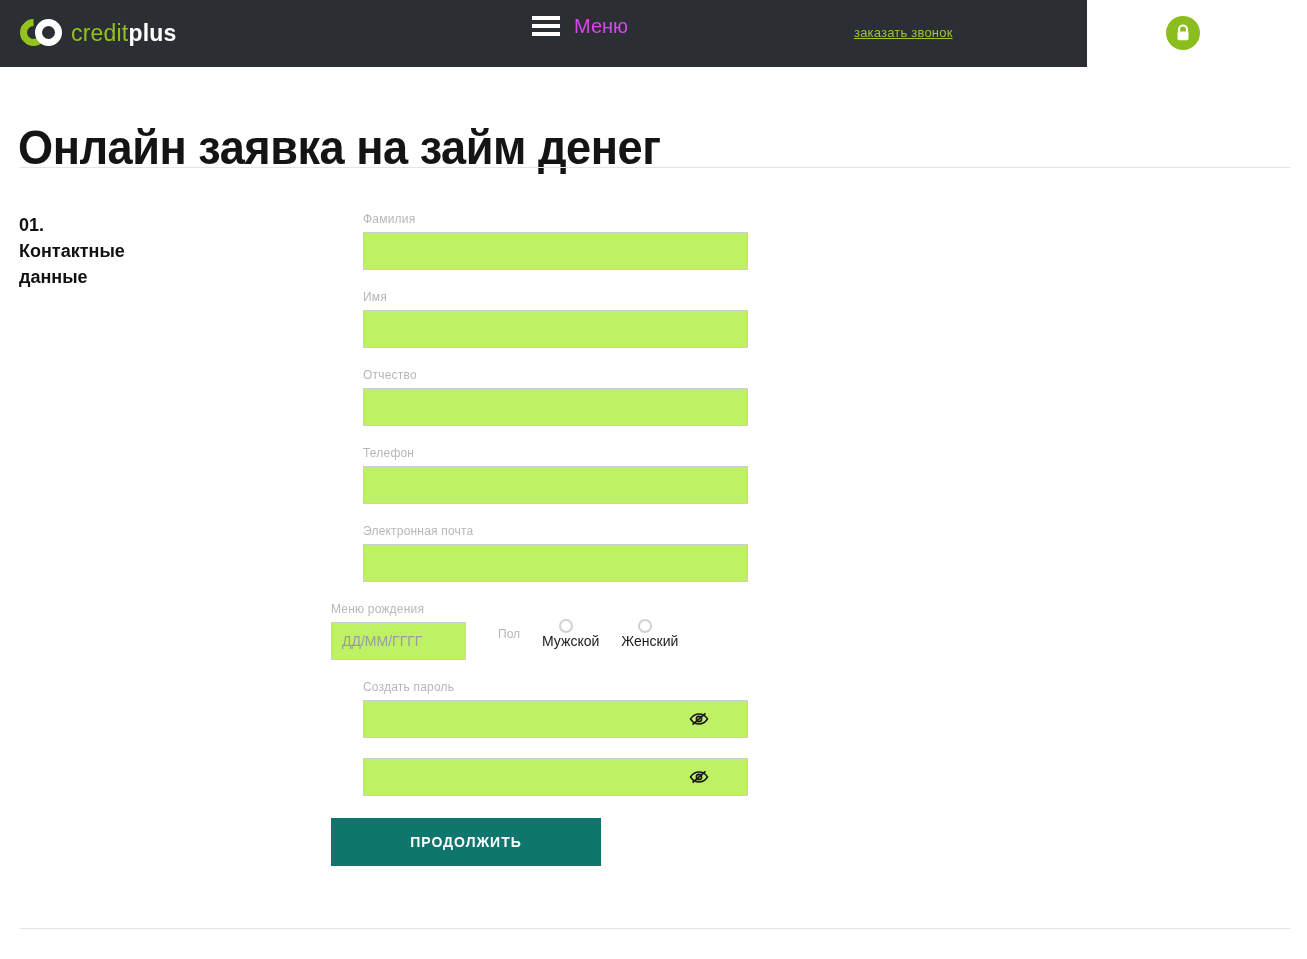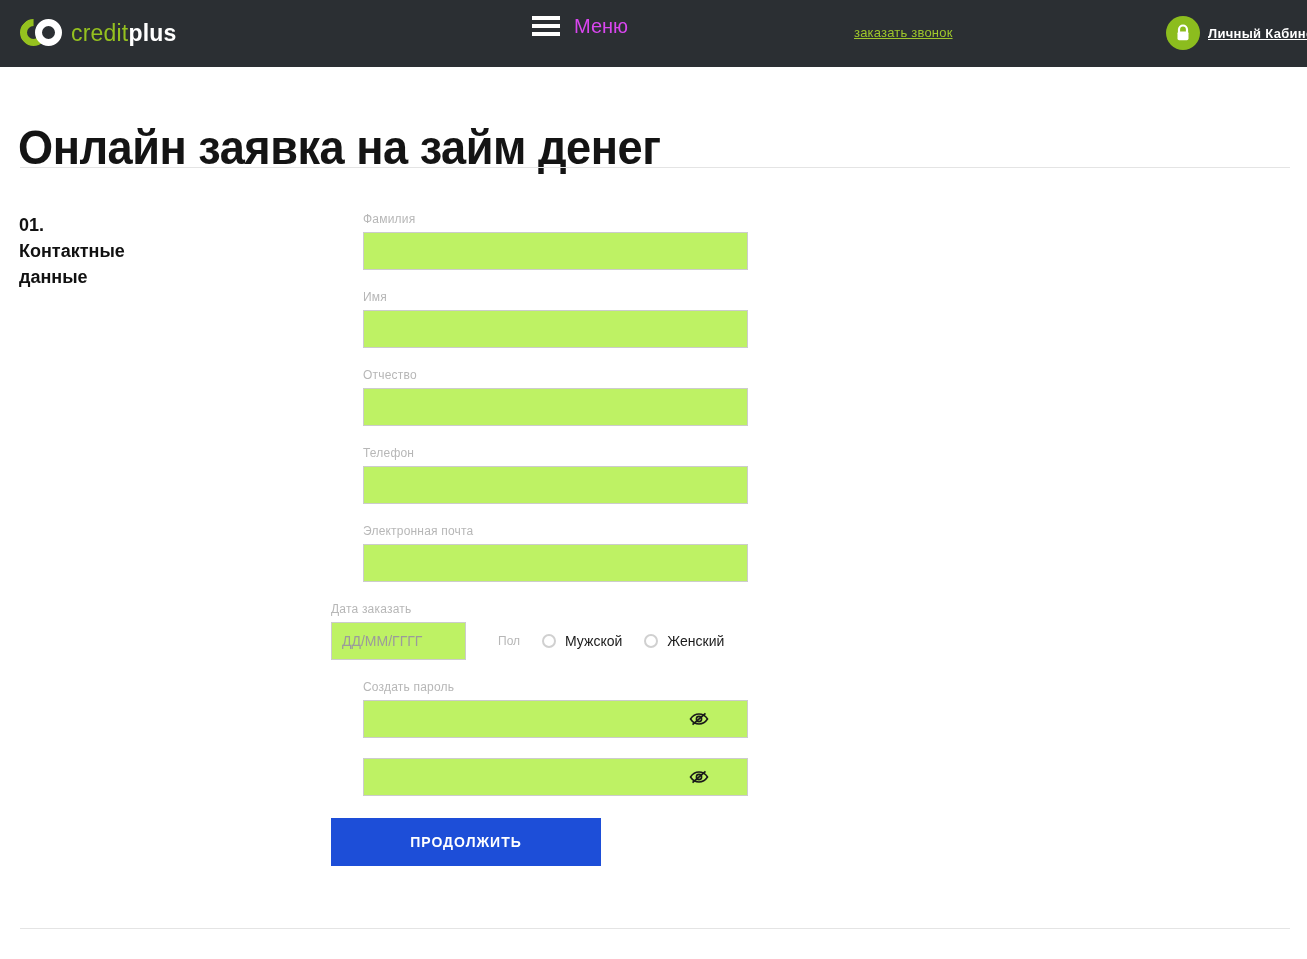--- a/index.html
+++ b/index.html
@@ -13,21 +13,21 @@
     background: #ffffff;
     font-family: "Liberation Sans", sans-serif;
     overflow: hidden;
     position: relative;
   }
 
   
   .header {
     position: absolute;
     top: 0; left: 0;
-    width: 1307px;
+    width: 1087px;
     height: 67px;
     background: #2b2f33;
     display: flex;
     align-items: center;
   }
   .logo {
     position: absolute;
     left: 20px;
     top: 14px;
     display: flex;
@@ -232,41 +232,42 @@
   .gender-caption {
     font-size: 12px;
     color: #b7b7b7;
     margin-right: 22px;
   }
   .radio-item {
     display: flex;
     align-items: center;
     margin-right: 22px;
     cursor: pointer;
+    flex-direction: column;
   }
   .radio-dot {
     width: 14px;
     height: 14px;
     border-radius: 50%;
     border: 2px solid #d0d0d0;
     background: #ffffff;
     margin-right: 9px;
     flex: none;
   }
   .radio-label {
     font-size: 14px;
     color: #1a1a1a;
   }
 
   .submit-btn {
     display: block;
     margin-top: 22px;
     width: 270px;
     height: 48px;
-    background: #1d4ed8;
+    background: #0f766e;
     border: none;
     color: #ffffff;
     font-size: 14px;
     font-weight: bold;
     letter-spacing: 1px;
     cursor: pointer;
     font-family: "Liberation Sans", sans-serif;
   }
 </style>
 </head>
@@ -338,21 +339,21 @@
     <input class="text-input" type="text" value="" style="">
   </div>
 
   <div class="field">
     <label class="field-label">Электронная почта</label>
     <input class="text-input" type="text" value="" style="">
   </div>
 
   <div class="row-dob">
     <div class="dob-col">
-      <label class="field-label">Дата заказать</label>
+      <label class="field-label">Меню рождения</label>
       <input class="text-input" type="text" placeholder="ДД/ММ/ГГГГ" style="">
     </div>
     <div class="gender-group">
       <span class="gender-caption">Пол</span>
       <span class="radio-item">
         <span class="radio-dot"></span>
         <span class="radio-label">Мужской</span>
       </span>
       <span class="radio-item">
         <span class="radio-dot"></span>

